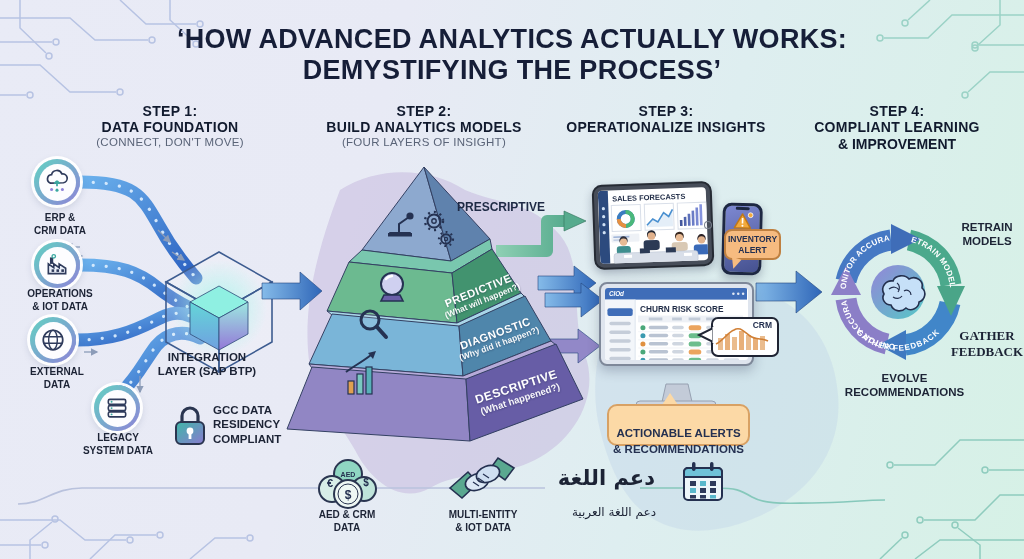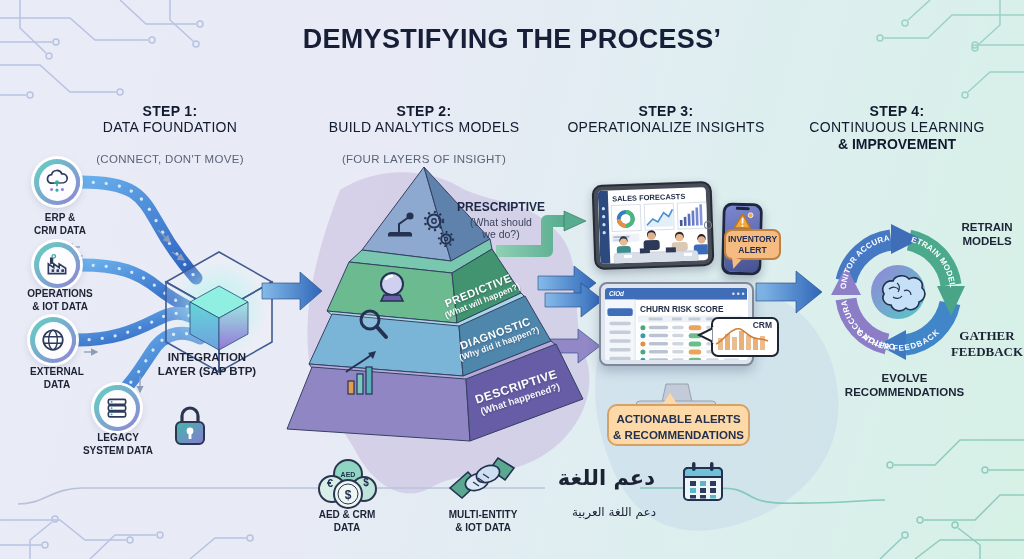--- a/index.html
+++ b/index.html
@@ -5,22 +5,22 @@
   html,body{margin:0;padding:0;}
   #stage{position:relative;width:1024px;height:559px;overflow:hidden;
     font-family:"Liberation Sans",sans-serif;
     background:linear-gradient(105deg,#e9ebf6 0%,#e8eaf5 35%,#deeef0 65%,#d6f1e6 100%);}
   svg{position:absolute;left:0;top:0;}
   .abs{position:absolute;}
   .pre{white-space:pre-line;}
   .title{font-weight:bold;color:#161e38;text-align:center;font-size:27px;line-height:31px;letter-spacing:.3px;}
   .stephead{text-align:center;color:#111a2e;}
   .stephead .k{font-size:14px;font-weight:bold;letter-spacing:.3px;}
-  .stephead .t{font-size:14px;font-weight:normal;letter-spacing:.3px;}
-  .stephead .s{font-size:11.5px;color:#5a6478;letter-spacing:.3px;margin-top:18px;}
+  .stephead .t{font-size:14px;font-weight:bold;letter-spacing:.3px;}
+  .stephead .s{font-size:11.5px;color:#5a6478;letter-spacing:.3px;margin-top:1px;}
   .stephead .sb{font-size:14px;font-weight:bold;color:#111a2e;margin-top:1px;}
   .lbl{font-size:10px;line-height:1.25;font-weight:bold;color:#1c2335;text-align:center;}
   .iconCircle{position:absolute;width:46px;height:46px;border-radius:50%;
     background:linear-gradient(135deg,#62d3c2,#8f82d8);display:flex;align-items:center;justify-content:center;
     box-shadow:0 0 0 3px rgba(255,255,255,.95),0 3px 8px rgba(40,60,100,.25);}
   .iconInner{width:37px;height:37px;border-radius:50%;background:#fdfdff;display:flex;align-items:center;justify-content:center;}
   .faceText{position:absolute;color:#fff;text-align:center;font-weight:bold;text-shadow:0 1px 2px rgba(20,30,60,.35);}
   .faceText .n{font-size:11px;letter-spacing:.5px;}
   .faceText .q{font-size:8.5px;font-weight:bold;opacity:.95;}
   .presc{position:absolute;text-align:center;}
@@ -314,40 +314,41 @@
           <rect x="700" y="488" width="6" height="5" fill="#2f3b5c"></rect>
           <rect x="710" y="488" width="6" height="5" fill="#2f3b5c"></rect>
       <rect x="690" y="495" width="6" height="3.5" fill="#2f3b5c"></rect>
           <rect x="700" y="495" width="6" height="3.5" fill="#2f3b5c"></rect>
           <rect x="710" y="495" width="6" height="3.5" fill="#5ab8cc"></rect>
     </g>
   </g>
 </svg>
 
 <div class="abs title" style="left:112px;top:24px;width:800px;">
+  <div>‘HOW ADVANCED ANALYTICS ACTUALLY WORKS:</div>
   <div>DEMYSTIFYING THE PROCESS’</div>
 </div>
 
 <div class="abs stephead" style="left:45px;top:103px;width:250px;">
   <div class="k">STEP 1:</div>
   <div class="t">DATA FOUNDATION</div>
   <div class="s">(CONNECT, DON'T MOVE)</div>
 </div>
 <div class="abs stephead" style="left:299px;top:103px;width:250px;">
   <div class="k">STEP 2:</div>
   <div class="t">BUILD ANALYTICS MODELS</div>
   <div class="s">(FOUR LAYERS OF INSIGHT)</div>
 </div>
 <div class="abs stephead" style="left:541px;top:103px;width:250px;">
   <div class="k">STEP 3:</div>
   <div class="t">OPERATIONALIZE INSIGHTS</div>
 </div>
 <div class="abs stephead" style="left:772px;top:103px;width:250px;">
   <div class="k">STEP 4:</div>
-  <div class="t">CONTINUOUS LEARNING</div>
+  <div class="t">COMPLIANT LEARNING</div>
   <div class="sb">&amp; IMPROVEMENT</div>
 </div>
 
 <div class="iconCircle" style="left:34px;top:159px;">
   <div class="iconInner">
     <svg width="26" height="26" viewBox="0 0 24 24" style="position:static;">
       <path d="M6,13 a4,4 0 0 1 1,-7.8 A5,5 0 0 1 16.5,4.5 a4,4 0 0 1 1.5,8.2 z" fill="none" stroke="#2f3b5c" stroke-width="1.6"></path>
       <path d="M12,16 v-5 M12,11 l-2.5,2.5 M12,11 l2.5,2.5" stroke="#3aa8a0" stroke-width="1.6" fill="none"></path>
       <circle cx="7" cy="19" r="1.4" fill="#8f82d8"></circle>
           <circle cx="12" cy="19.5" r="1.4" fill="#3aa8a0"></circle>
@@ -392,25 +393,26 @@
 <div class="abs lbl pre" style="left:5px;top:212px;width:110px;">ERP &amp;
 CRM DATA</div>
 <div class="abs lbl pre" style="left:5px;top:288px;width:110px;">OPERATIONS
 &amp; IOT DATA</div>
 <div class="abs lbl pre" style="left:2px;top:366px;width:110px;">EXTERNAL
 DATA</div>
 <div class="abs lbl pre" style="left:63px;top:432px;width:110px;">LEGACY
 SYSTEM DATA</div>
 <div class="abs lbl pre" style="left:127px;top:350px;width:160px;font-size:11.5px;">INTEGRATION
 LAYER (SAP BTP)</div>
+<div class="abs lbl pre" style="left:213px;top:403px;width:100px;text-align:left;font-size:11.5px;">GCC DATA
+RESIDENCY
+COMPLIANT</div>
 
 <div class="presc" style="left:445px;top:200px;width:112px;">
   <div class="n">PRESCRIPTIVE</div>
-  <div class="q pre">(What should
-we do?)</div>
 </div>
 <div class="faceText" style="left:480px;top:295px;width:110px;transform:translate(-50%,-50%) rotate(-22deg);">
   <div class="n">PREDICTIVE</div>
   <div class="q">(What will happen?)</div>
 </div>
 <div class="faceText" style="left:497px;top:338px;width:130px;transform:translate(-50%,-50%) rotate(-20deg);">
   <div class="n">DIAGNOSTIC</div>
   <div class="q">(Why did it happen?)</div>
 </div>
 <div class="faceText" style="left:518px;top:392px;width:150px;transform:translate(-50%,-50%) rotate(-18deg);">
@@ -589,21 +591,21 @@
           <rect x="739" y="331" width="5" height="19" fill="#e8b07a"></rect>
       <rect x="746" y="335" width="5" height="15" fill="#eabc8e"></rect>
           <rect x="753" y="338" width="5" height="12" fill="#e8b07a"></rect>
       <rect x="760" y="336" width="5" height="14" fill="#eabc8e"></rect>
       <path d="M716,344 C724,340 728,332 734,330 C740,326 744,332 750,336 C756,340 762,338 768,341" fill="none" stroke="#d07f35" stroke-width="1.6"></path>
     </g>
   </g>
 </svg>
 
 <div class="tailUp" style="left:662px;top:393px;"></div>
-<div class="bubbleLight" style="left:607px;top:404px;width:143px;height:42px;font-size:11.5px;line-height:1.4;padding-top:5px;">
+<div class="bubbleLight" style="left:607px;top:404px;width:143px;height:42px;font-size:11.5px;line-height:1.4;padding-top:19px;">
   <span class="pre">ACTIONABLE ALERTS
 &amp; RECOMMENDATIONS</span>
 </div>
 
 <div class="abs lbl pre" style="left:950px;top:220px;width:74px;font-size:11.5px;">RETRAIN
 MODELS</div>
 <div class="abs lbl pre" style="left:950px;top:328px;width:74px;font-size:13px;font-family:Liberation Serif, serif;">GATHER
 FEEDBACK</div>
 <div class="abs lbl pre" style="left:822px;top:371px;width:165px;font-size:11.5px;">EVOLVE
 RECOMMENDATIONS</div>

